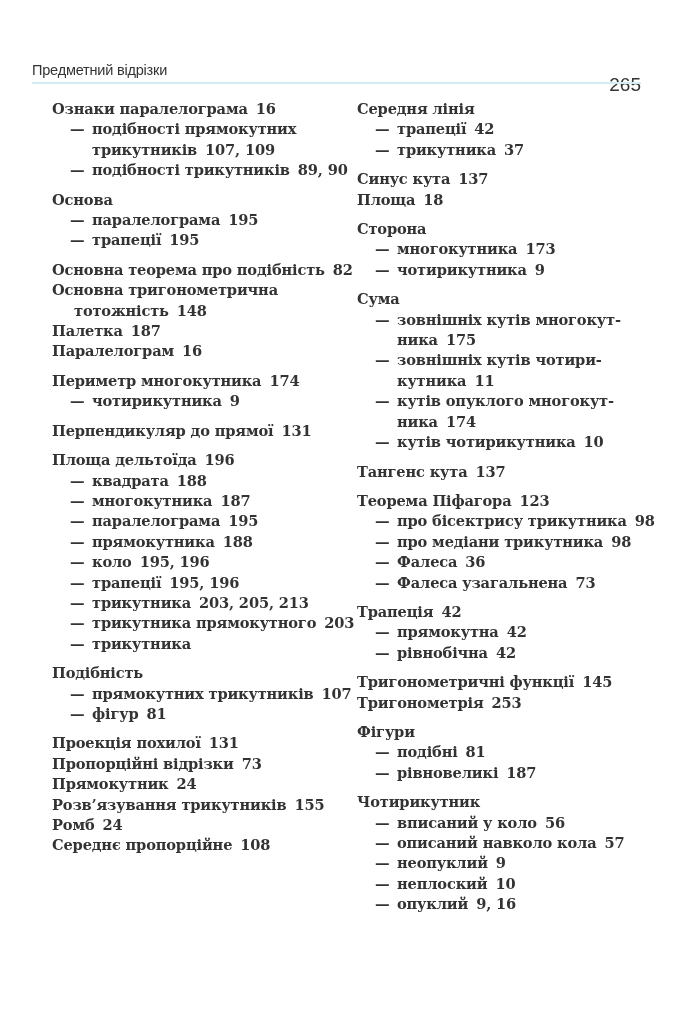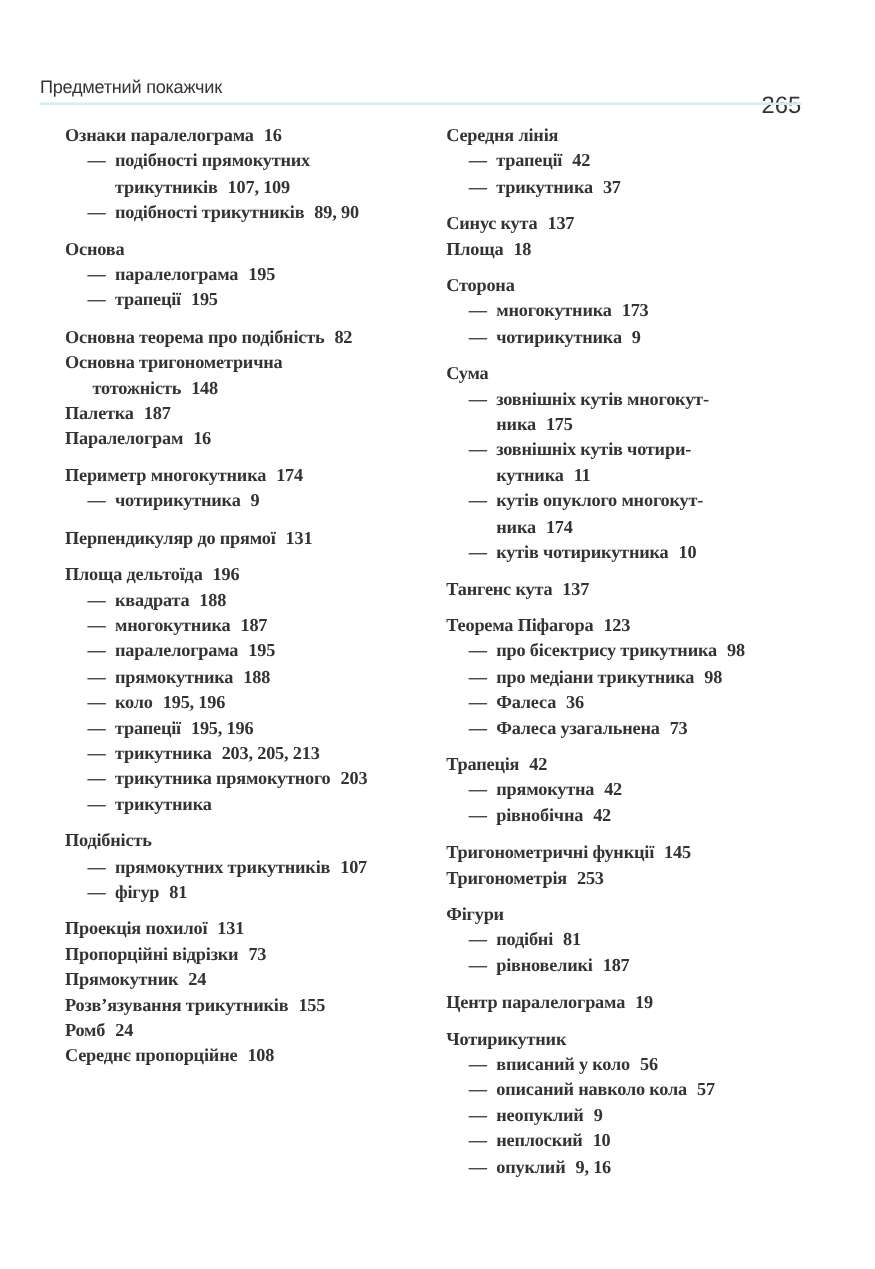--- a/index.html
+++ b/index.html
@@ -21,38 +21,38 @@
     font-family: "Liberation Sans", sans-serif;
     font-size: 19px; color: #333;
   }
   .header-rule {
     position: absolute; left: 32px; top: 82px; width: 609px; height: 2px;
     background: #d3eef0;
   }
   .col { position: absolute; top: 99px; }
   .col-left { left: 52px; width: 290px; }
   .col-right { left: 357px; width: 300px; }
-  .group { margin-bottom: 9px; font-family: Liberation Serif, serif; }
+  .group { margin-bottom: 9px; }
   .entry {
     font-size: 14.6px; line-height: 20.4px;
     font-weight: bold; color: #333;
     white-space: nowrap; letter-spacing: -0.15px;
   }
   .entry.main { padding-left: 0; }
   .entry.sub { padding-left: 18px; }
   .entry .dash { display: inline-block; width: 22px; }
   .entry .cont { display: block; padding-left: 22px; }
   .entry.main .cont { padding-left: 22px; }
   .pages { margin-left: 8px; }
 </style>
 </head>
 <body>
 
 <div class="header">
-  <span class="header-title">Предметний покажчик</span>
+  <span class="header-title">Предметний відрізки</span>
   <span class="header-page">265</span>
 </div>
 <div class="header-rule"></div>
 
 <div class="col col-left">
     <div class="group">
       <div class="entry main"><span>Ознаки паралелограма</span><span class="pages">16</span></div>
       <div class="entry sub"><span class="dash">—</span><span>подібності прямокутних</span><span class="cont"><span>трикутників</span><span class="pages">107, 109</span></span></div>
       <div class="entry sub"><span class="dash">—</span><span>подібності трикутників</span><span class="pages">89, 90</span></div>
     </div>
@@ -140,23 +140,20 @@
     <div class="group">
       <div class="entry main"><span>Тригонометричні функції</span><span class="pages">145</span></div>
       <div class="entry main"><span>Тригонометрія</span><span class="pages">253</span></div>
     </div>
     <div class="group">
       <div class="entry main"><span>Фігури</span></div>
       <div class="entry sub"><span class="dash">—</span><span>подібні</span><span class="pages">81</span></div>
       <div class="entry sub"><span class="dash">—</span><span>рівновеликі</span><span class="pages">187</span></div>
     </div>
     <div class="group">
-      <div class="entry main"><span>Центр паралелограма</span><span class="pages">19</span></div>
-    </div>
-    <div class="group">
       <div class="entry main"><span>Чотирикутник</span></div>
       <div class="entry sub"><span class="dash">—</span><span>вписаний у коло</span><span class="pages">56</span></div>
       <div class="entry sub"><span class="dash">—</span><span>описаний навколо кола</span><span class="pages">57</span></div>
       <div class="entry sub"><span class="dash">—</span><span>неопуклий</span><span class="pages">9</span></div>
       <div class="entry sub"><span class="dash">—</span><span>неплоский</span><span class="pages">10</span></div>
       <div class="entry sub"><span class="dash">—</span><span>опуклий</span><span class="pages">9, 16</span></div>
     </div>
   </div>
 
 </body></html>

